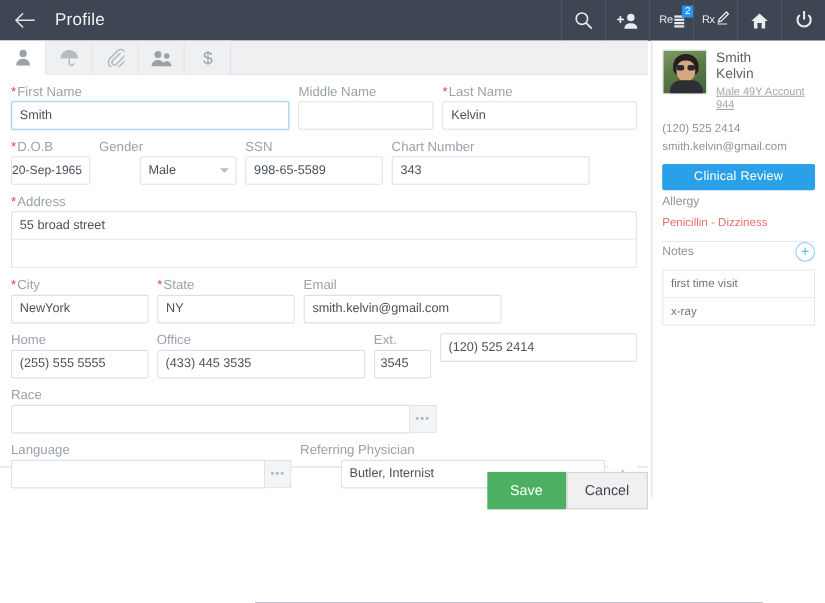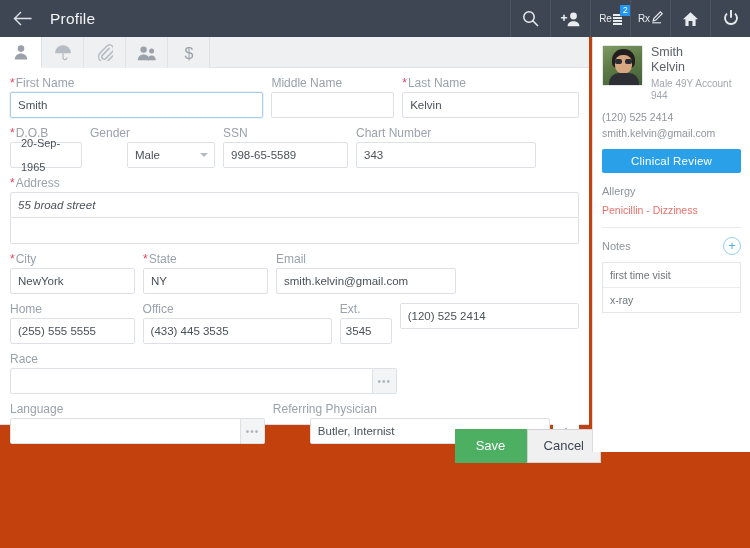--- a/index.html
+++ b/index.html
@@ -2,21 +2,21 @@
 <html><head>
 <meta charset="utf-8">
 <style>
   * { box-sizing: border-box; margin: 0; padding: 0; }
   html, body {
     width: 750px; height: 548px;
     font-family: "Liberation Sans", sans-serif;
     background: #464f5d;
     overflow: hidden;
   }
-  .app { position: relative; width: 750px; height: 548px; background: #c2410c; }
+  .app { position: relative; width: 750px; height: 548px; background: #ffffff; }
 
   
   .header {
     position: absolute; left: 0; top: 0; width: 750px; height: 37px;
     background: #3e4653; display: flex; align-items: center;
   }
   .hdr-back {
     width: 44px; height: 37px; display: flex; align-items: center; justify-content: center;
     color: #dfe3e8; cursor: pointer;
   }
@@ -74,21 +74,21 @@
     display: flex; align-items: center;
   }
   .inp.focus { border-color: #a9cfe8; box-shadow: 0 0 0 1px rgba(169,207,232,.25); }
   .sel { position: relative; margin-left: 37px; }
   .sel .caret {
     position: absolute; right: 7px; top: 50%; margin-top: -2px;
     width: 0; height: 0; border-left: 4px solid transparent; border-right: 4px solid transparent;
     border-top: 4px solid #b5bbc2;
   }
   .addr-stack .inp { border-radius: 0; }
-  .addr-stack .inp:first-child { border-radius: 2px 2px 0 0; font-style: italic; }
+  .addr-stack .inp:first-child { border-radius: 2px 2px 0 0; }
   .addr-stack .inp:last-child { border-top: none; border-radius: 0 0 2px 2px; }
 
   .combo { display: flex; }
   .combo .inp { border-radius: 2px 0 0 2px; }
   .btn-sq {
     width: 26px; height: 26px; border: 1px solid #dde1e6; border-left: none;
     background: #f3f4f6; border-radius: 0 2px 2px 0; color: #9aa2ab;
     display: flex; align-items: center; justify-content: center; cursor: pointer;
     font-size: 11px;
   }
@@ -115,47 +115,47 @@
     background: #231f1e; border-radius: 11px 11px 5px 5px; }
   .av-face { position: absolute; left: 12px; top: 9px; width: 17px; height: 19px;
     background: #d7a781; border-radius: 8px 8px 9px 9px; }
   .av-glass { position: absolute; left: 12px; top: 13px; width: 17px; height: 5px; }
   .av-glass i { position: absolute; top: 0; width: 7px; height: 5px; background: #2b2b33; border-radius: 2px; }
   .av-glass i:first-child { left: 0; }
   .av-glass i:last-child { right: 0; }
   .av-body { position: absolute; left: 6px; bottom: 0; width: 30px; height: 12px;
     background: #2d2f34; border-radius: 10px 10px 0 0; }
   .pname { font-size: 12.5px; color: #5b6168; line-height: 15px; }
-  .pmeta { font-size: 10px; color: #a2a8af; margin-top: 3px; line-height: 12px; }
+  .pmeta { font-size: 10px; color: #a2a8af; margin-top: 3px; line-height: 12px; text-decoration: underline; }
   .pcontact { font-size: 10.5px; color: #8f959c; margin-top: 8px; line-height: 15px; }
   .clinical {
     margin-top: 8px; height: 24px; width: 100%; background: #2aa0e8; color: #fff;
     border: none; border-radius: 2px; font-size: 11.5px; cursor: pointer;
     font-family: "Liberation Sans", sans-serif; letter-spacing: .2px;
   }
-  .sect-h { font-size: 11px; color: #8d949b; margin-top: 12px; }
+  .sect-h { font-size: 11px; color: #8d949b; margin-top: 4px; }
   .allergy-val { font-size: 10.5px; color: #e8706a; margin-top: 7px; }
   .divider { height: 1px; background: #e7eaed; margin: 11px 0 0 0; }
-  .notes-h { display: flex; align-items: center; justify-content: space-between; margin-top: 9px; }
+  .notes-h { display: flex; align-items: center; justify-content: space-between; }
   .notes-h .sect-h { margin-top: 0; }
   .add-note {
     width: 18px; height: 18px; border-radius: 50%; border: 1px solid #8fd0f0;
     color: #4ab3ea; font-size: 13px; line-height: 15px; text-align: center;
     background: #fff; cursor: pointer; font-family: "Liberation Sans", sans-serif;
   }
   .note-list { margin-top: 7px; border: 1px solid #e4e7ea; border-radius: 0; }
   .note-item {
     font-size: 10.5px; color: #6e757c; padding: 6px 7px; border-bottom: 1px solid #e9ecef;
     cursor: pointer;
   }
   .note-item:last-child { border-bottom: none; }
 
   
   .footer {
-    position: absolute; left: 12px; top: 425px; width: 589px; height: 41px;
+    position: absolute; left: 0; top: 425px; width: 589px; height: 41px;
     display: flex; align-items: center; justify-content: flex-end; padding-left: 17px;
   }
   .btn {
     height: 34px; min-width: 72px; padding: 0 16px; border: none; cursor: pointer;
     font-size: 13px; font-family: "Liberation Sans", sans-serif;
   }
   .btn-save { background: #4caf62; color: #fff; }
   .btn-cancel { background: #f0f0f0; color: #3e4653; border: 1px solid #cfd3d8; }
 </style>
 </head>
@@ -282,21 +282,21 @@
           </div>
           <div class="inp">Kelvin</div>
         </div>
       </div>
 
       <div class="row">
         <div class="fld" style="width:72px">
           <div class="lbl">
             <span class="req">*</span><span>D.O.B</span>
           </div>
-          <div class="inp" style="padding:0 10px;font-size:11px">20-Sep-1965</div>
+          <div class="inp" style="padding:0 0;font-size:11px">20-Sep-1965</div>
         </div>
         <div class="fld" style="width:125px">
           <div class="lbl">Gender</div>
           <div class="sel">
             <div class="inp">Male</div>
             <span class="caret"></span>
           </div>
         </div>
         <div class="fld" style="width:125px">
           <div class="lbl">SSN</div>

